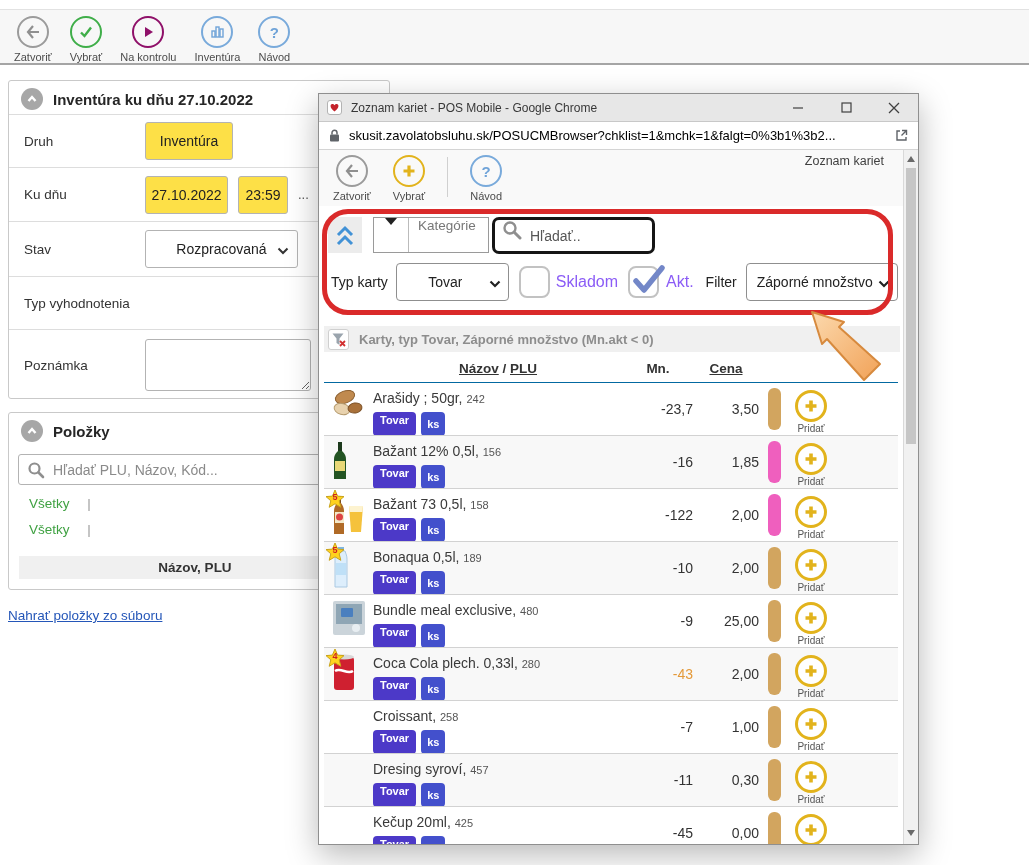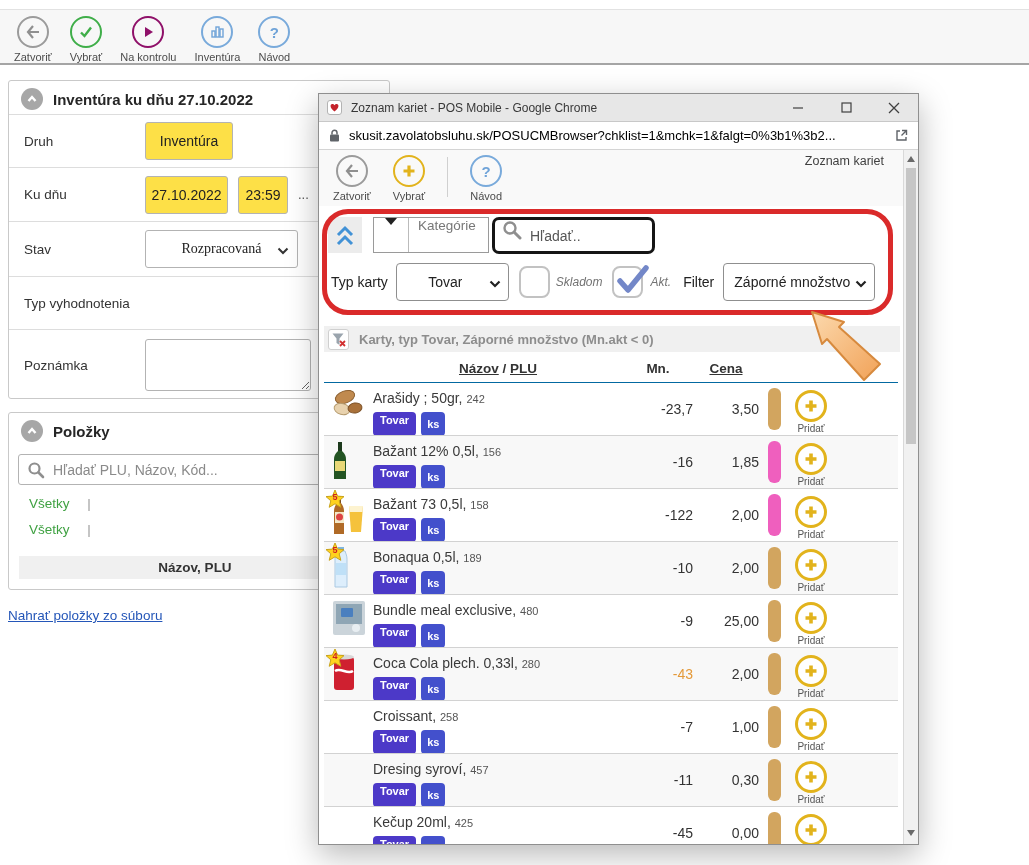--- a/index.html
+++ b/index.html
@@ -78,21 +78,21 @@
   .tri{width:0;height:0;border-left:6px solid transparent;border-right:6px solid transparent;border-top:7px solid #222;}
   .combo .cdiv{width:1px;height:100%;background:#bbb;}
   .combo .clabel{font-size:13.5px;color:#777;padding-left:9px;}
   .psearch2{margin-left:3px;width:163px;height:37px;border:3px solid #151515;border-radius:7px;background:#fff;
             display:flex;box-sizing:border-box;}
   .psearch2 input{border:none;outline:none;width:100px;font-size:14px;color:#444;margin-left:6px;
                   font-family:"Liberation Sans",sans-serif;}
   .psearch2 input::placeholder{color:#555;}
   .f2{position:absolute;left:12px;top:57px;display:flex;align-items:center;height:38px;}
   .flbl{font-size:14px;color:#222;}
-  .flbl-sm{font-size:12px;color:#737373;font-style:italic;}
+  .flbl-sm{font-size:16px;color:#8b5cf6;}
   .sel{position:relative;height:38px;border:1px solid #8f8f8f;border-radius:4px;background:#fff;
        display:flex;align-items:center;justify-content:center;font-size:14px;color:#222;box-sizing:border-box;cursor:pointer;}
   .sel .schev{position:absolute;right:7px;top:16px;}
   .sel .seltxt{margin-right:14px;white-space:nowrap;overflow:hidden;}
   .chk{position:relative;width:31px;height:32px;border:2px solid #c2c2c2;border-radius:8px;background:#fff;
        box-sizing:border-box;cursor:pointer;}
   .chk .checkmark{position:absolute;left:0;top:-7px;}
 
   .statusbar{margin:5px 3px 0 5px;height:26px;background:#f0f0f0;display:flex;align-items:center;padding-left:4px;}
   .sicon{width:21px;height:21px;background:#fff;border:1px solid #cfcfcf;border-radius:3px;margin-right:10px;
@@ -202,21 +202,21 @@
       <input class="tinput" style="width: 88px;" readonly="" value="Inventúra">
     </div>
     <div class="frow" style="height:54px;">
       <span class="flabel">Ku dňu</span>
       <input class="tinput" style="width: 83px;" readonly="" value="27.10.2022">
       <input class="tinput" style="width: 50px; margin-left: 10px;" readonly="" value="23:59">
       <span class="dots">...</span>
     </div>
     <div class="frow" style="height:55px;">
       <span class="flabel">Stav</span>
-      <div class="tselect" style="width:153px;font-family:Liberation Serif, serif;">
+      <div class="tselect" style="width:153px;">
         <span>Rozpracovaná</span>
         <span class="schev">
           <svg width="12" height="8" viewBox="0 0 12 8">
               <polyline points="1.5,1.5 6,6 10.5,1.5" fill="none" stroke="#333" stroke-width="2"></polyline>
             </svg>
         </span>
       </div>
     </div>
     <div class="frow" style="height:53px;">
       <span class="flabel">Typ vyhodnotenia</span>

